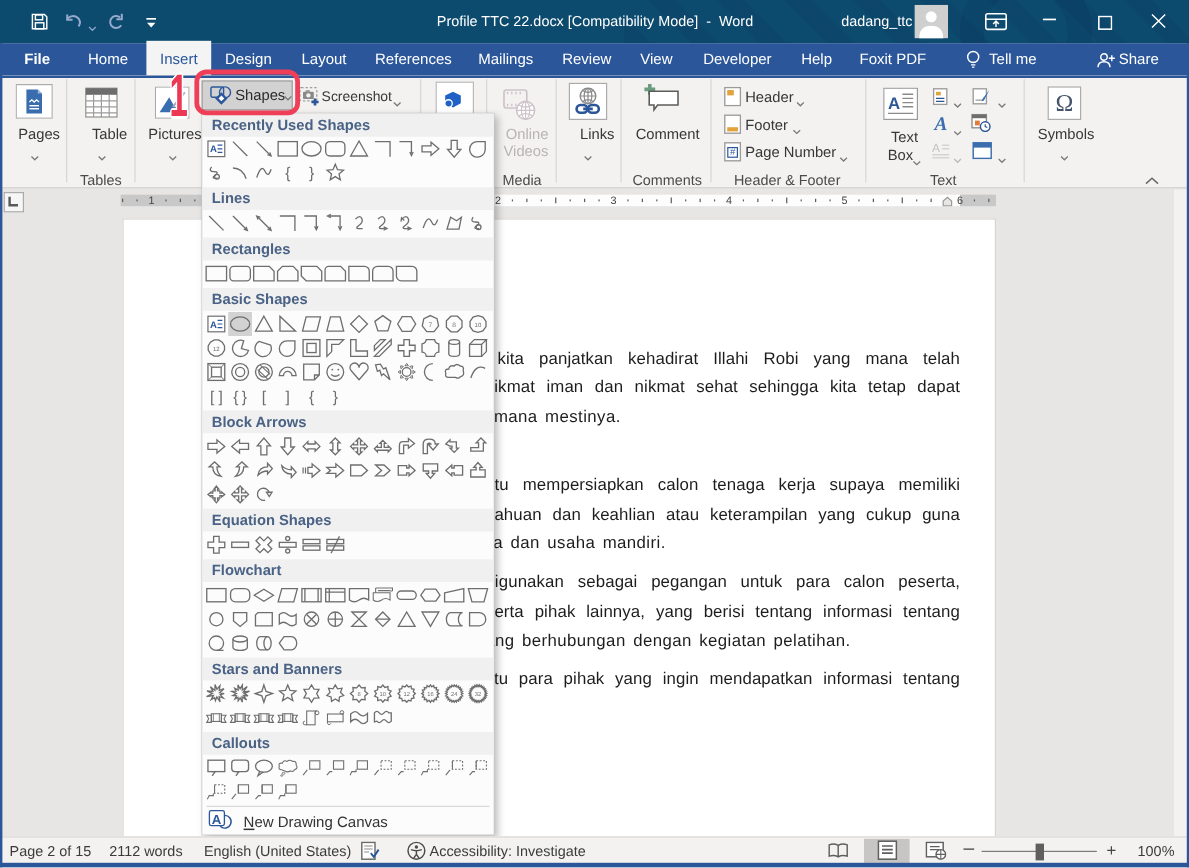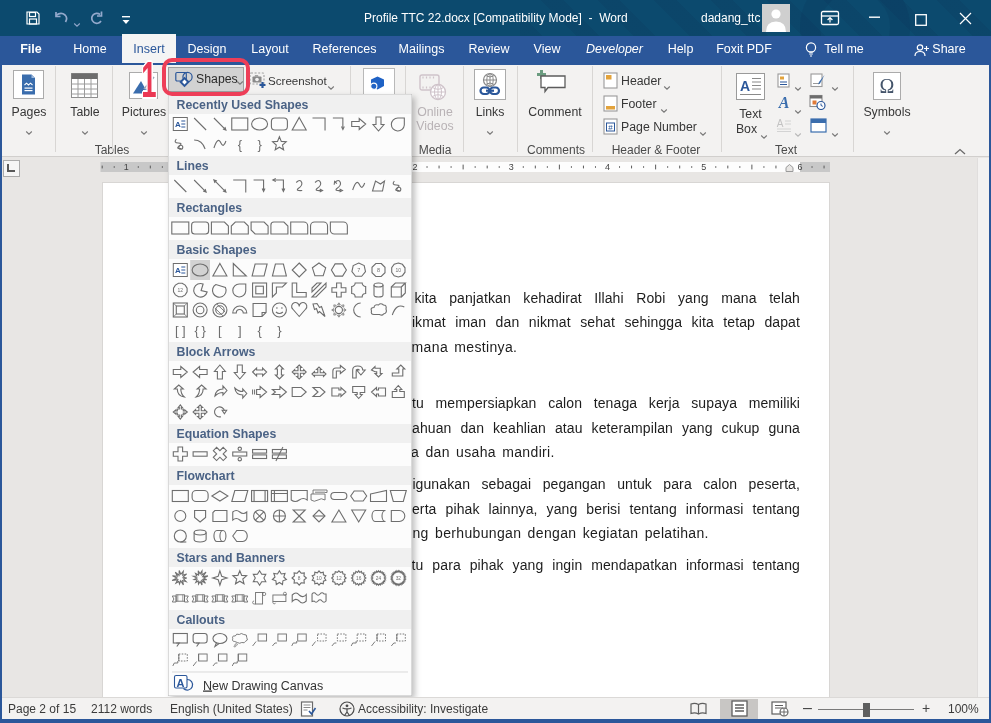--- a/index.html
+++ b/index.html
@@ -13,21 +13,21 @@
 .ttext { position:absolute; color:#fff; font-size:12px; top:11px; white-space:nowrap; }
 
 #tabbar { position:absolute; left:0; top:36px; width:991px; height:27px; background:#2b579a; }
 .tab { position:absolute; top:0; height:27px; color:#fff; font-size:12.5px; line-height:27px; text-align:center; }
 #activetab { position:absolute; left:122px; top:-2px; width:54px; height:29px; background:#f4f4f4; color:#2b579a;
   font-size:12.5px; line-height:30px; text-align:center; }
 
 #ribbon { position:absolute; left:0; top:63px; width:991px; height:94px; background:#f3f2f1; border-bottom:1px solid #d1cfcd; }
 .rsep { position:absolute; top:3px; width:1px; height:86px; background:#d8d6d4; }
 .rlabel { position:absolute; top:80px; font-size:12px; color:#4b4b4b; text-align:center; white-space:nowrap; }
-.btext { position:absolute; font-size:12.3px; color:#373737; text-align:center; white-space:nowrap; }
+.btext { position:absolute; font-size:12.3px; color:#373737; text-align:right; white-space:nowrap; }
 .chv { position:absolute; }
 
 #rulerrow { position:absolute; left:0; top:158px; width:991px; height:24px; background:#e8e6e4; }
 #tabsel { position:absolute; left:3px; top:2px; width:17px; height:17px; background:#f6f6f6; border:1px solid #ababab; }
 #ruler { position:absolute; left:0; top:0; width:830px; height:24px; }
 
 #doc { position:absolute; left:0; top:158px; width:991px; height:539px; }
 #page { position:absolute; left:102px; top:24px; width:728px; height:515px; background:#fff; border:1px solid #d8d6d4; border-bottom:none; }
 .dl { position:absolute; font-size:14px; color:#1d1d1d; letter-spacing:0.1px; }
 #scrollstrip { position:absolute; left:977px; top:0; width:14px; height:539px; background:#f3f2f1; border-left:1px solid #e0dedd; }
@@ -97,21 +97,21 @@
 <div id="tabbar">
   <div class="tab" style="left:13px;width:36px;font-weight:bold;">File</div>
   <div class="tab" style="left:68px;width:44px;">Home</div>
   <div id="activetab">Insert</div>
   <div class="tab" style="left:185px;width:44px;">Design</div>
   <div class="tab" style="left:247px;width:46px;">Layout</div>
   <div class="tab" style="left:311px;width:67px;">References</div>
   <div class="tab" style="left:396px;width:51px;">Mailings</div>
   <div class="tab" style="left:466px;width:46px;">Review</div>
   <div class="tab" style="left:530px;width:34px;">View</div>
-  <div class="tab" style="left:582px;width:65px;font-style:italic;">Developer</div>
+  <div class="tab" style="left:582px;width:65px;">Developer</div>
   <div class="tab" style="left:665px;width:31px;">Help</div>
   <div class="tab" style="left:714px;width:60px;">Foxit PDF</div>
   <div class="abs" style="left:804px;top:5px;"><svg width="14" height="18" viewBox="0 0 14 18" style="">
           <circle cx="7" cy="6.5" r="4.6" fill="none" stroke="#fff" stroke-width="1.2"></circle>
           <path d="M5.2,11 L8.8,11 M5.2,13 L8.8,13 M6,15 L8,15" stroke="#fff" stroke-width="1.1"></path>
         </svg></div>
   <div class="tab" style="left:822px;width:44px;">Tell me</div>
   <div class="abs" style="left:913px;top:7px;"><svg width="17" height="14" viewBox="0 0 17 14" style="">
           <circle cx="7" cy="4.5" r="2.7" fill="none" stroke="#fff" stroke-width="1.2"></circle>
           <path d="M2,13 Q2,8.5 7,8.5 Q12,8.5 12,13" fill="none" stroke="#fff" stroke-width="1.2"></path>
@@ -140,21 +140,21 @@
 
   <div class="abs" style="left:70px;top:9px;"><svg width="29" height="27" viewBox="0 0 29 27" style="">
           <rect x="1.5" y="1.5" width="26" height="24" fill="#fff" stroke="#8f8f8f"></rect>
           <rect x="1.5" y="1.5" width="26" height="5.5" fill="#6d6d6d"></rect>
           <path d="M1.5,12 h26 M1.5,17 h26 M1.5,22 h26 M8,7 v18.5 M14.5,7 v18.5 M21,7 v18.5" stroke="#9c9c9c" stroke-width="1"></path>
         </svg></div>
   <div class="btext" style="left:64px;top:42px;width:42px;">Table</div>
   <div class="chv" style="left:81px;top:59px;"><svg width="8" height="6" viewBox="0 0 8 6" style="">
           <path d="M1.2,1.5 L4,4.2 L6.8,1.5" fill="none" stroke="#7a7a7a" stroke-width="1.1"></path>
         </svg></div>
-  <div class="rlabel" style="left:62px;width:44px;margin-left:28px;">Tables</div>
+  <div class="rlabel" style="left:62px;width:44px;">Tables</div>
   <div class="rsep" style="left:112px;"></div>
 
   <div class="abs" style="left:129px;top:9px;"><svg width="29" height="27" viewBox="0 0 29 27" style="">
           <rect x="0.5" y="0.5" width="28" height="26" fill="#fff" stroke="#ababab"></rect>
           <path d="M4,21.5 L12,9 L19,21.5 Z" fill="#3a6dad"></path>
           <path d="M14.5,21.5 L19.5,13.5 L24.8,21.5 Z" fill="#5b88be"></path>
           <path d="M25,5 L15,17" stroke="#9aa7b8" stroke-width="1.6"></path>
         </svg></div>
   <div class="btext" style="left:120px;top:42px;width:48px;">Pictures</div>
   <div class="chv" style="left:140px;top:59px;"><svg width="8" height="6" viewBox="0 0 8 6" style="">

